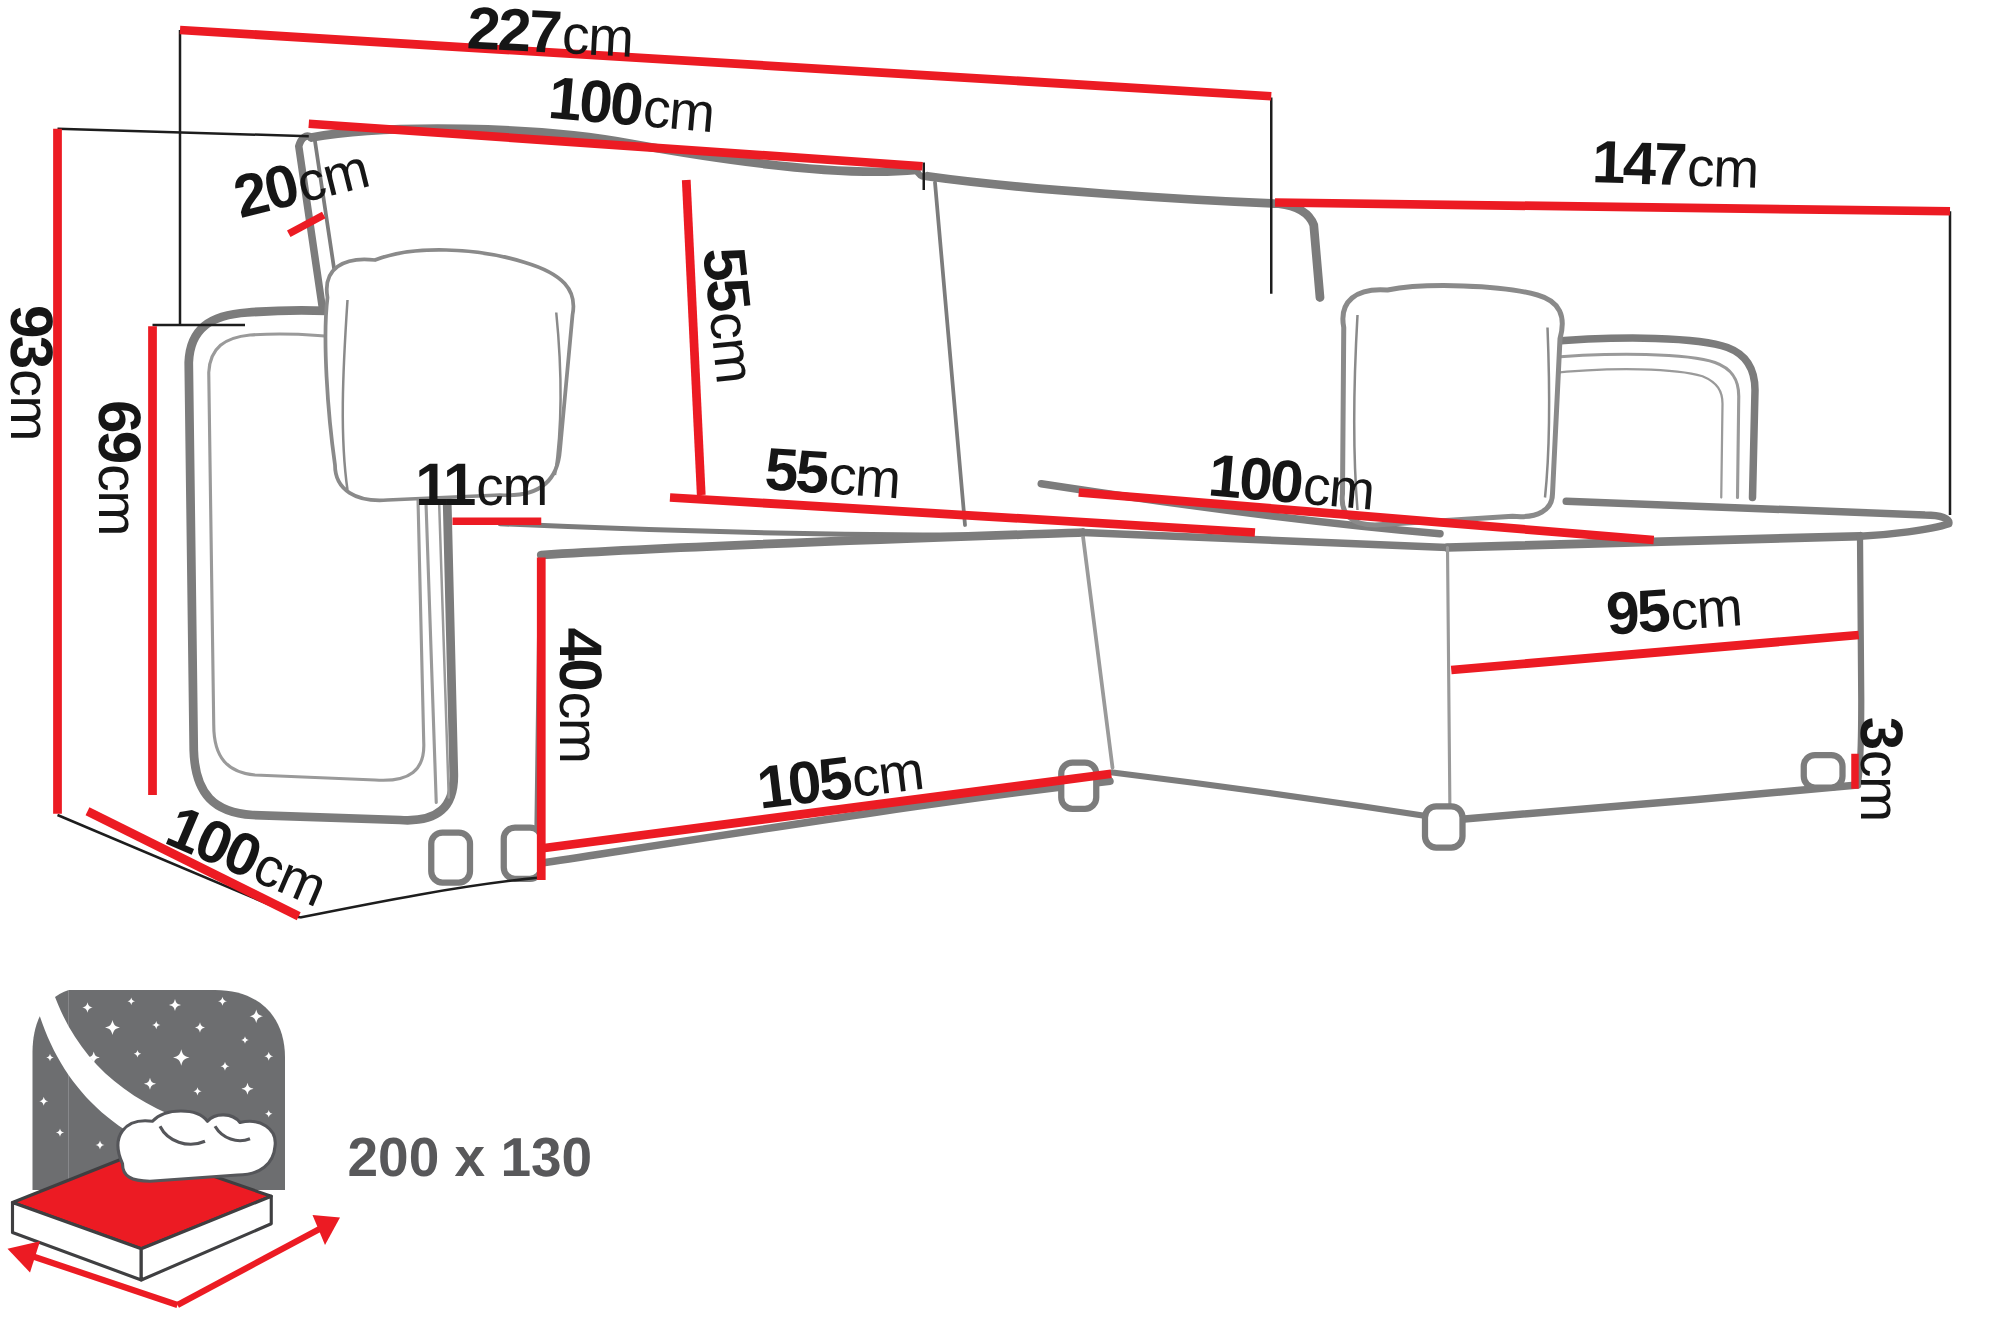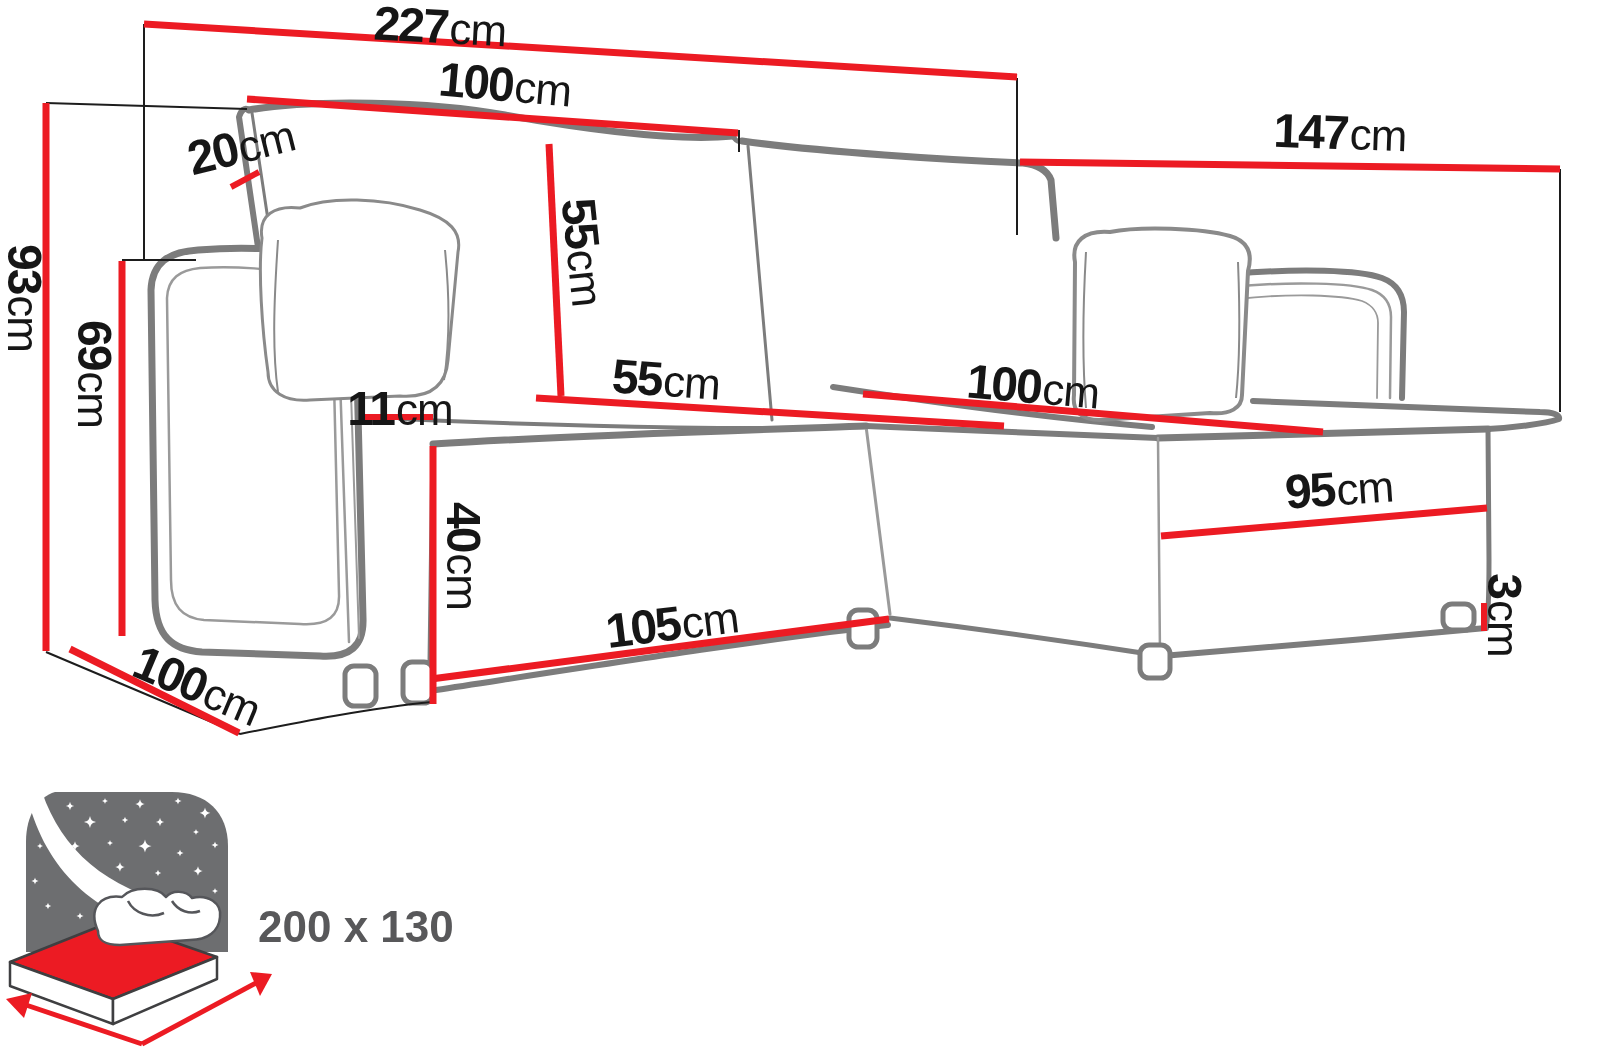--- a/index.html
+++ b/index.html
@@ -16,29 +16,29 @@
   .dim-label .unit{font-weight:400;font-size:44px;letter-spacing:-1px;margin-left:2px;}
   
   .p-d227 {left:440px; top:27px;  transform:translate(-50%,-50%) rotate(3deg);}
   .p-d100b{left:505px; top:85px;  transform:translate(-50%,-50%) rotate(5deg);}
   .p-d20  {left:241px; top:147px; transform:translate(-50%,-50%) rotate(-14deg);}
   .p-d147 {left:1340px;top:133px; transform:translate(-50%,-50%) rotate(2deg);}
   .p-d93  {left:24px;  top:298px; transform:translate(-50%,-50%) rotate(90deg);}
   .p-d69  {left:94px;  top:374px; transform:translate(-50%,-50%) rotate(90deg);}
   .p-d55b {left:583px; top:252px; transform:translate(-50%,-50%) rotate(84deg);}
   .p-d55s {left:666px; top:380px; transform:translate(-50%,-50%) rotate(4deg);}
-  .p-d11  {left:400px; top:389px; transform:translate(-50%,-50%) rotate(0deg);margin-top:20px;}
+  .p-d11  {left:385px; top:389px; transform:translate(-50%,-50%) rotate(0deg);}
   .p-d40  {left:463px; top:556px; transform:translate(-50%,-50%) rotate(90deg);}
   .p-d105 {left:672px; top:624px; transform:translate(-50%,-50%) rotate(-7deg);}
   .p-d100c{left:1033px;top:387px; transform:translate(-50%,-50%) rotate(5deg);}
   .p-d95  {left:1339px;top:489px; transform:translate(-50%,-50%) rotate(-4deg);}
   .p-d3   {left:1504px;top:615px; transform:translate(-50%,-50%) rotate(90deg);}
   .p-d100d{left:197px; top:686px; transform:translate(-50%,-50%) rotate(23deg);}
   .p-sleep{
-    left:258px;top:927px;transform:translate(0,-50%);
+    left:278px;top:927px;transform:translate(0,-50%);
     color:#58585a;font-size:44px;font-weight:700;letter-spacing:0;
   }
 </style>
 </head>
 <body>
 
 <div id="stage">
 
   <svg id="sofa-svg" width="1600" height="1059" viewBox="0 0 1600 1059">
     <defs>

